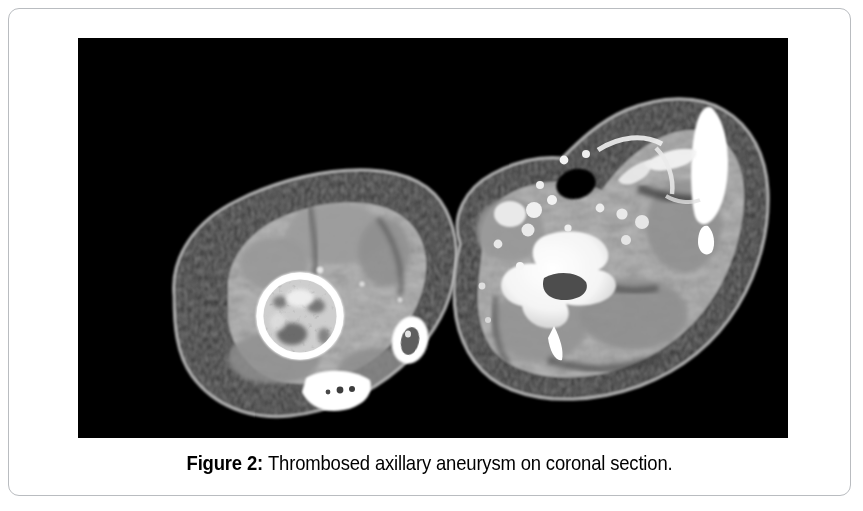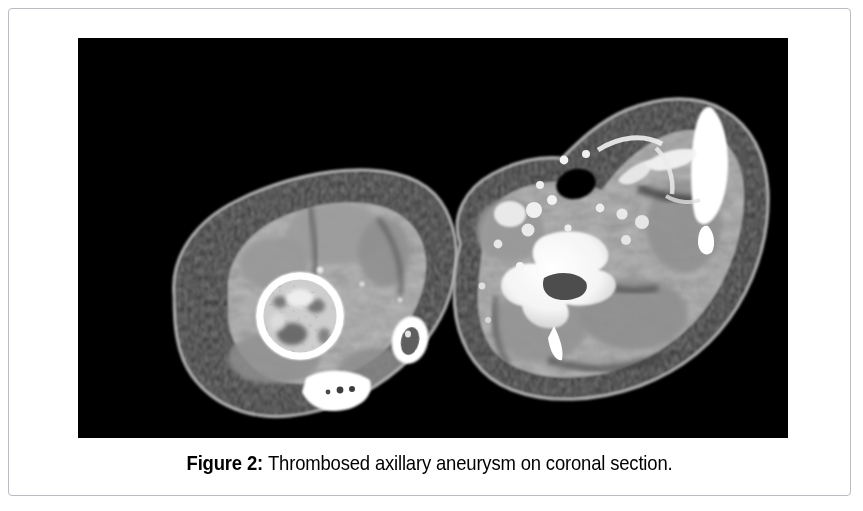--- a/index.html
+++ b/index.html
@@ -13,21 +13,21 @@
     position: relative;
     width: 863px; height: 511px;
     background: #ffffff;
   }
   .figure-card {
     position: absolute;
     left: 8px; top: 8px;
     width: 843px; height: 488px;
     background: #ffffff;
     border: 1px solid #b9bcc0;
-    border-radius: 4px;
+    border-radius: 11px;
     box-sizing: border-box;
   }
   .image-frame {
     position: absolute;
     left: 69px; top: 29px;
     width: 710px; height: 400px;
     background: #000000;
     overflow: hidden;
   }
   .image-frame svg { display: block; }

